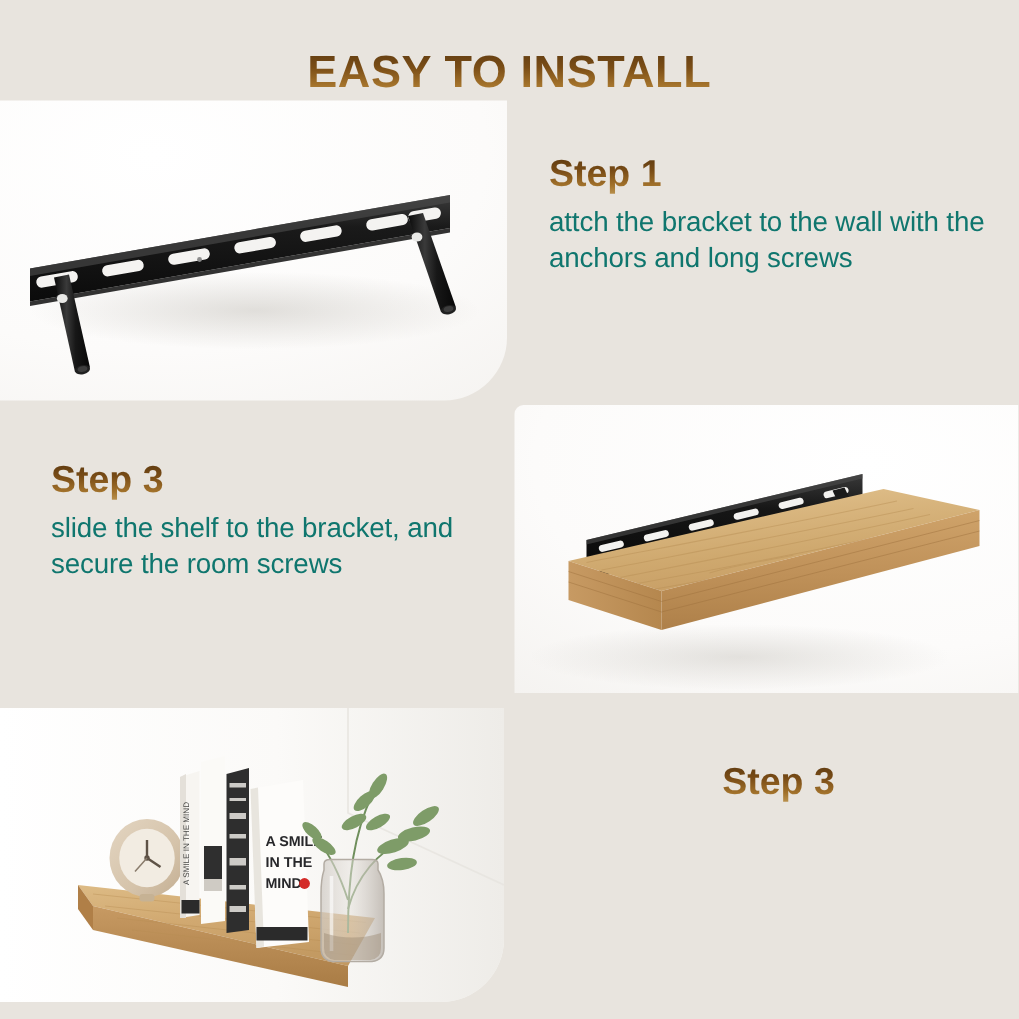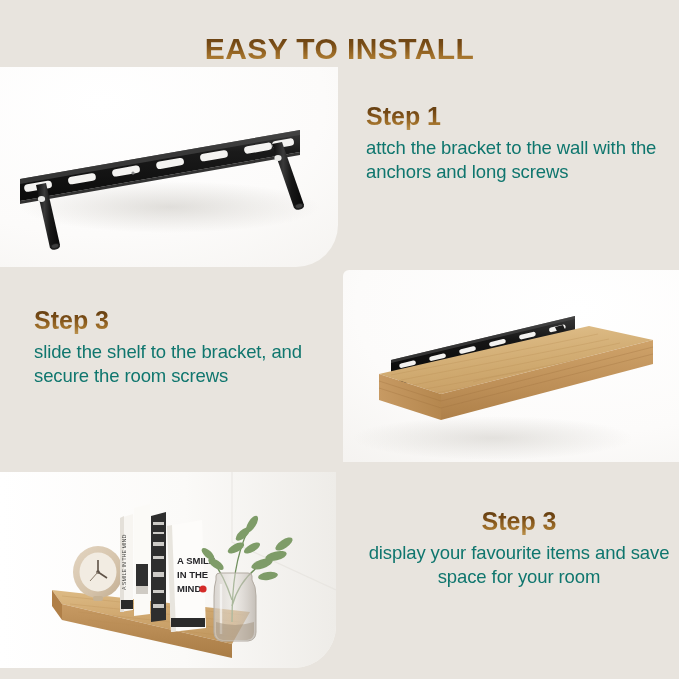--- a/index.html
+++ b/index.html
@@ -355,16 +355,15 @@
                    Q214,114 216,108 Z" fill="url(#glassG)" stroke="#b3aca3" stroke-width="1"></path>
           <path d="M221,112 L221,162" stroke="#ffffff" stroke-width="2.4" opacity="0.6"></path>
           <path d="M216,150 Q235,156 254,150 L254,160 Q254,167 247,168 L223,168 Q216,167 216,160 Z" fill="#9c8a74" opacity="0.45"></path>
         </g>
       </svg>
     </div>
   </div>
 
   <div class="textblock tb-3">
     <p class="step-head">Step 3</p>
-    <p class="step-body">display your favourite items and save space for your room</p>
   </div>
 
 </div>
 
 </body></html>

